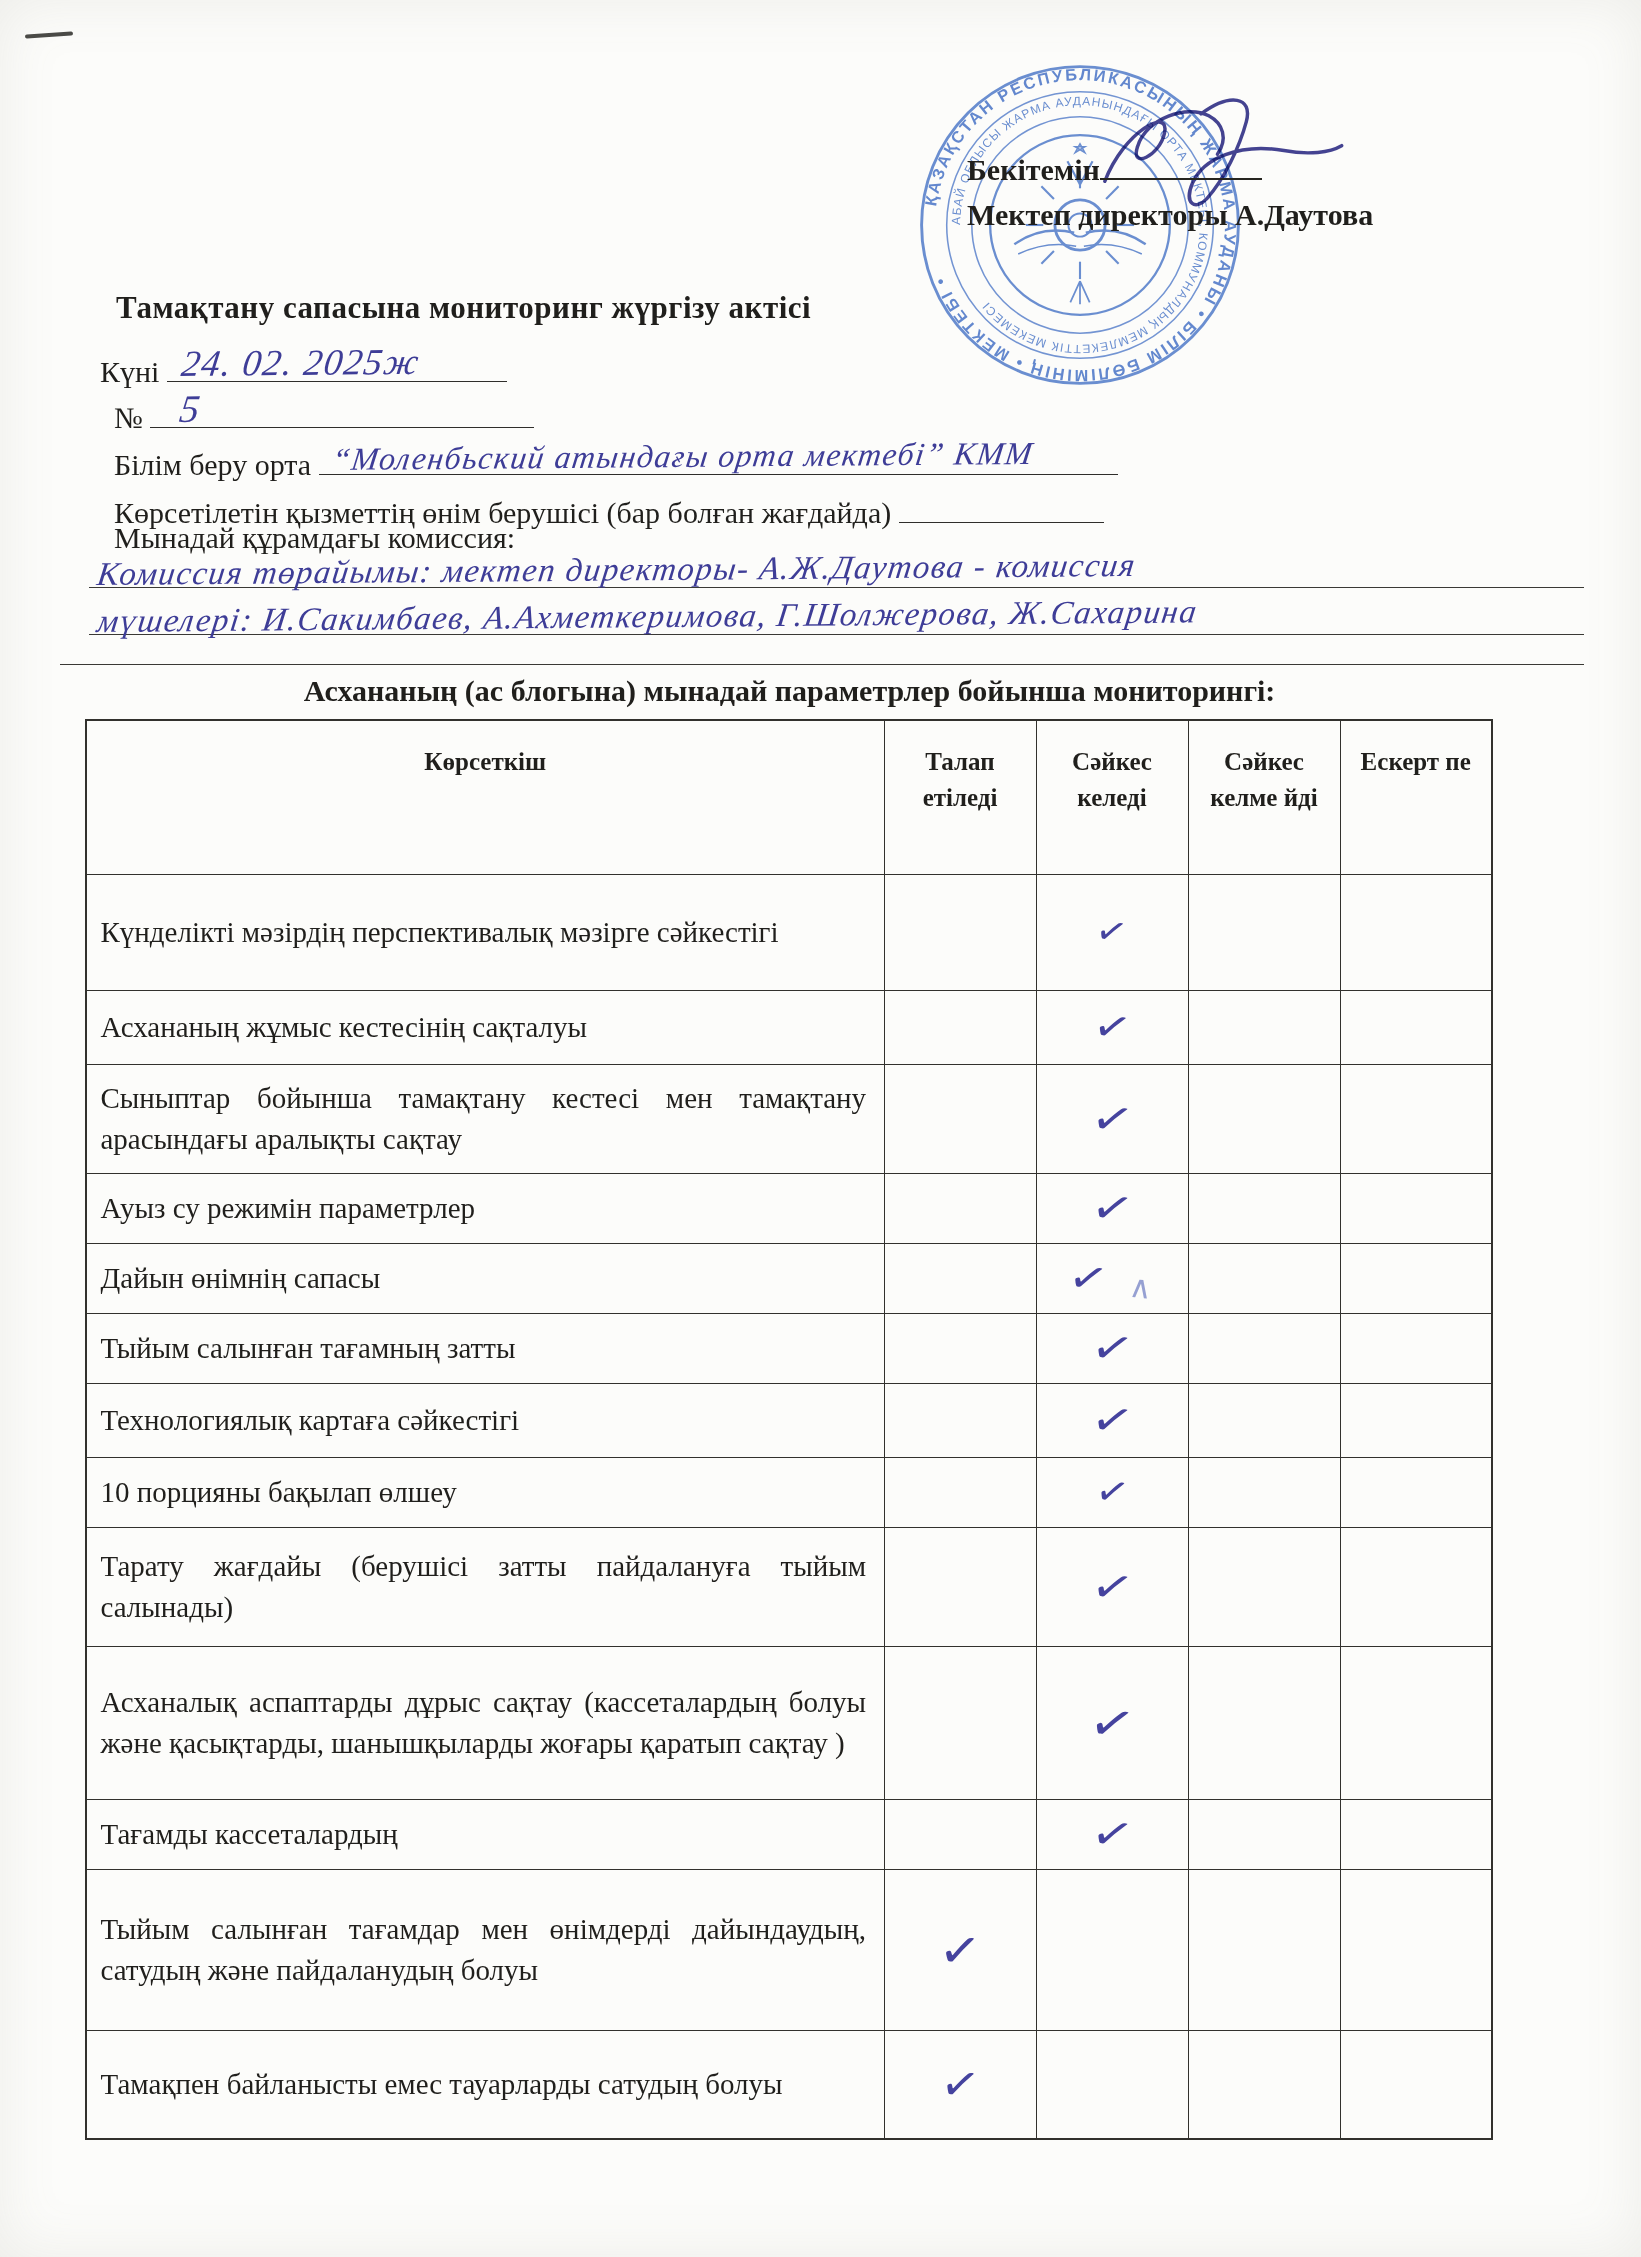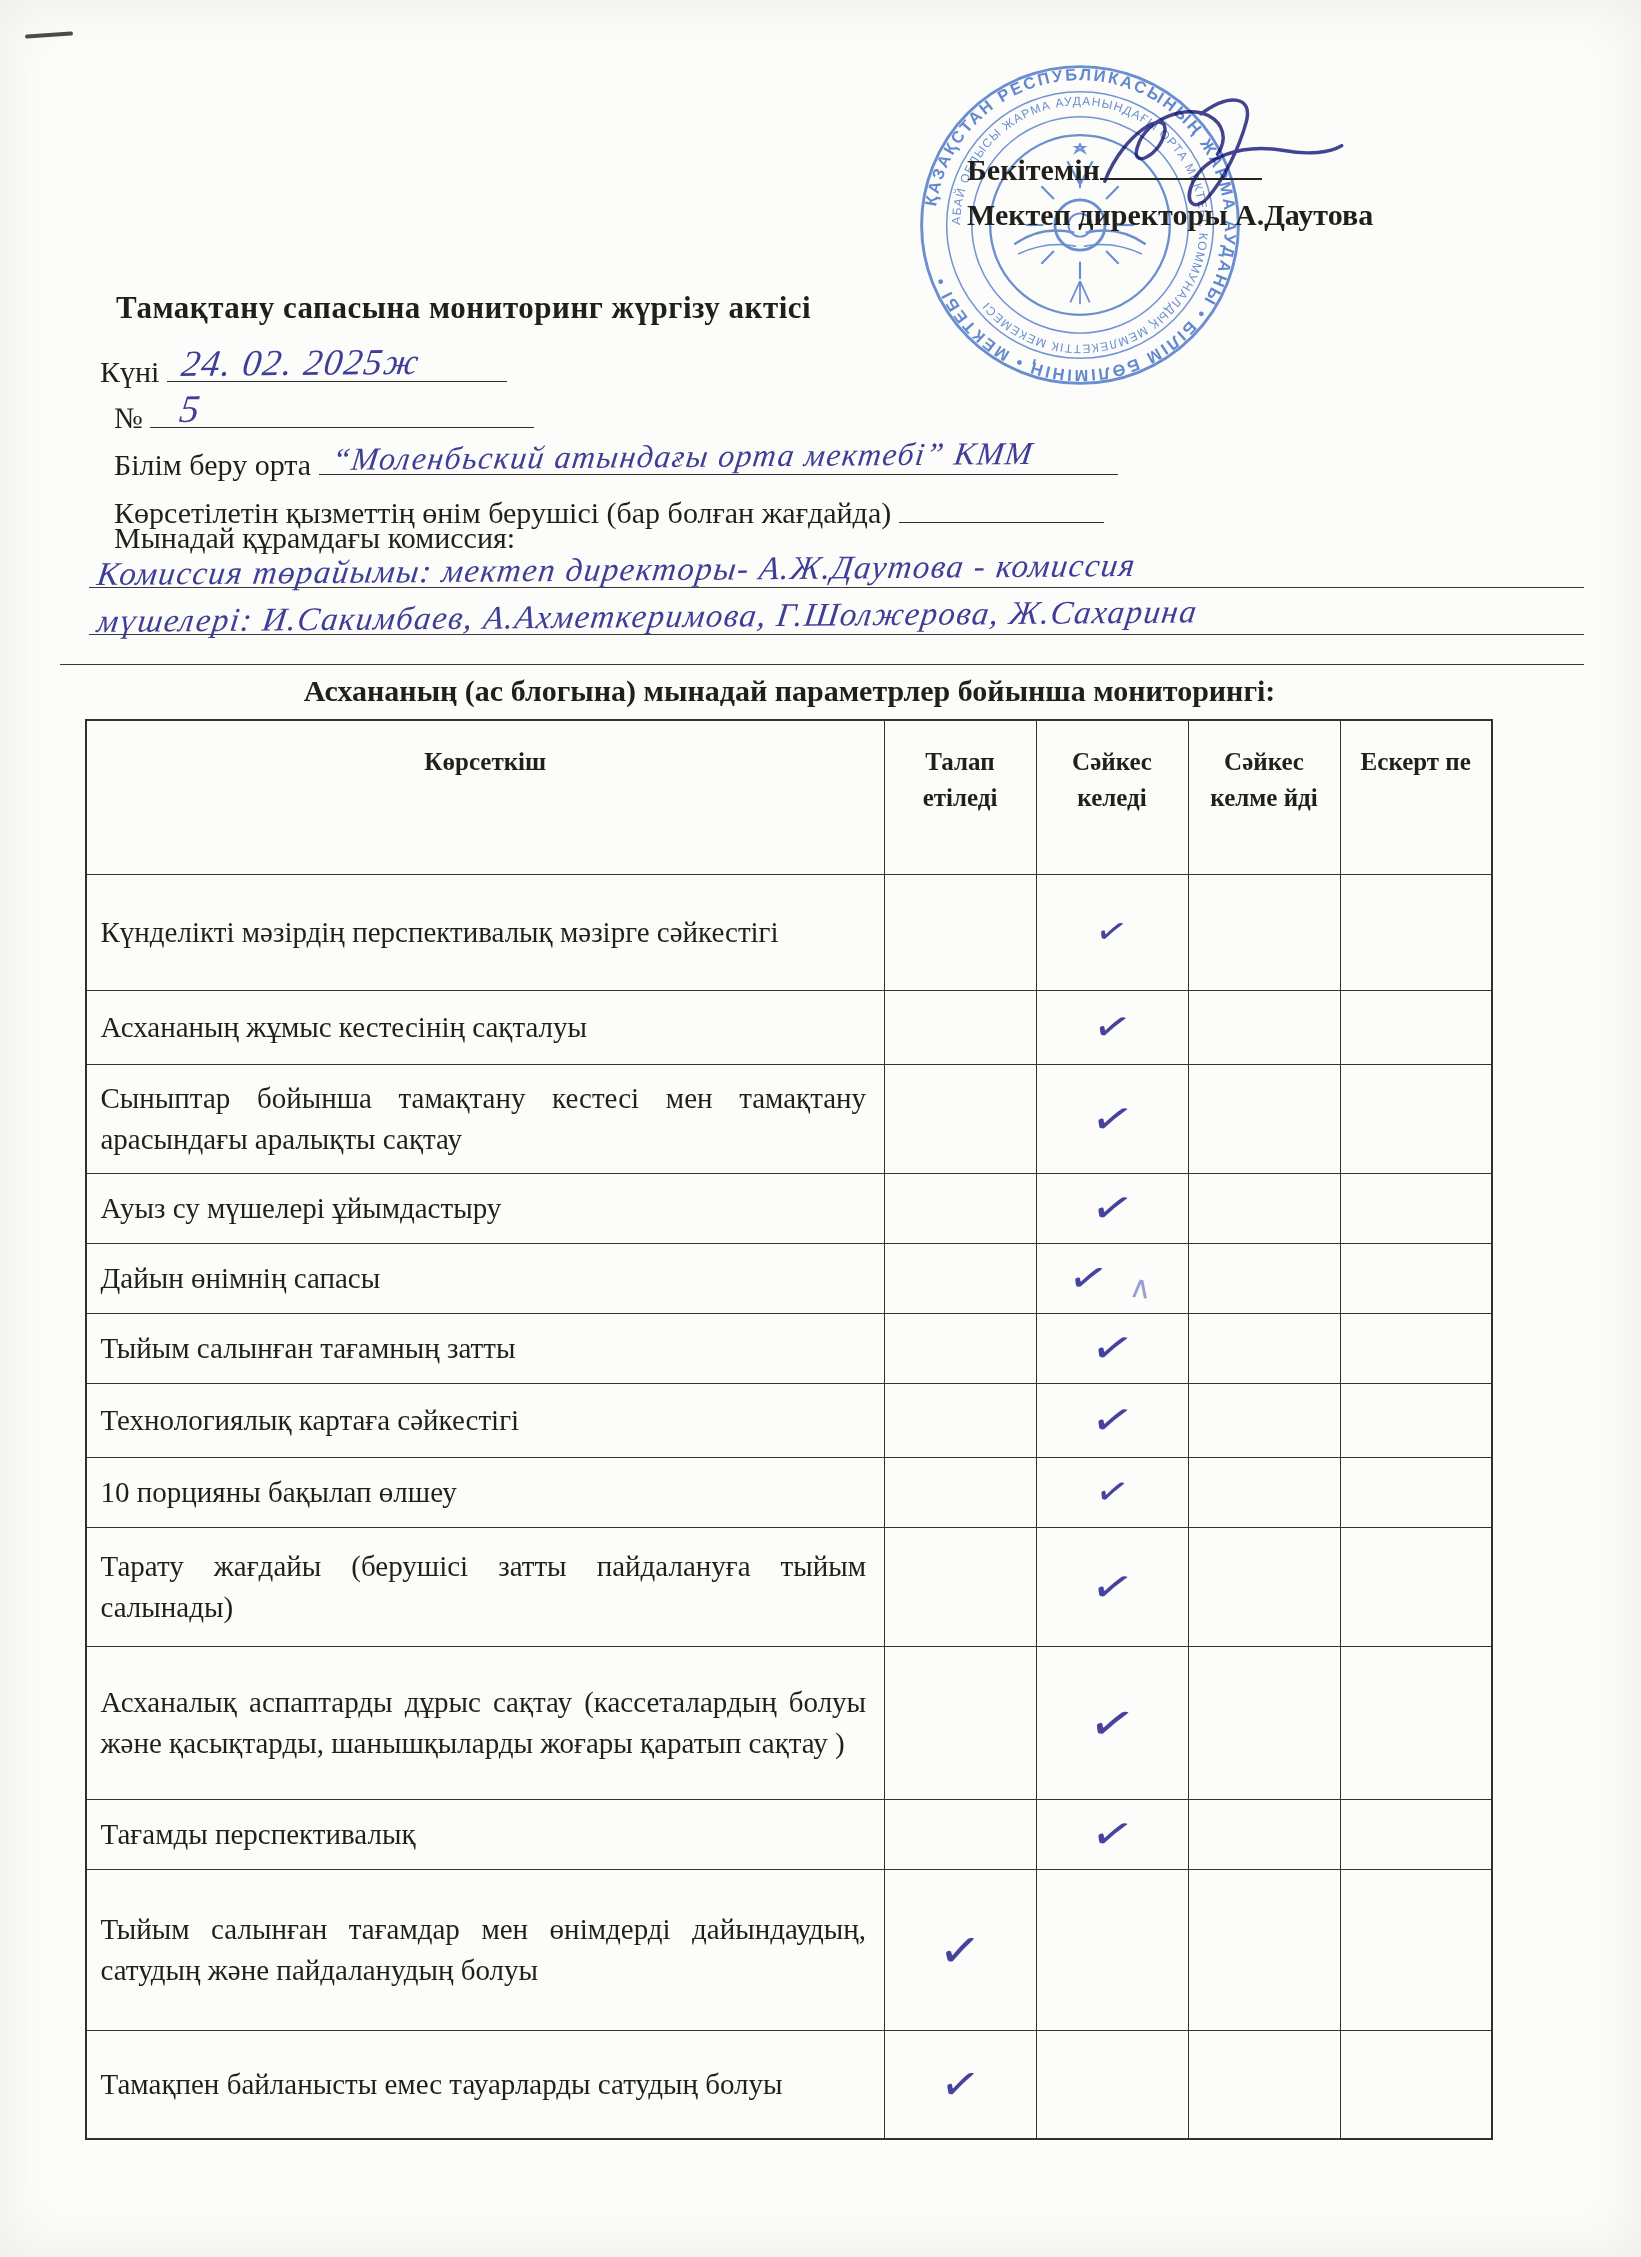--- a/index.html
+++ b/index.html
@@ -238,21 +238,21 @@
           <td class="c-chk"></td>
         </tr>
         <tr style="height: 109px;">
           <td class="c-ind">Сыныптар бойынша тамақтану кестесі мен тамақтану арасындағы аралықты сақтау</td>
           <td class="c-chk"></td>
           <td class="c-chk"><span class="chk">✓</span></td>
           <td class="c-chk"></td>
           <td class="c-chk"></td>
         </tr>
         <tr style="height: 70px;">
-          <td class="c-ind">Ауыз су мүшелері ұйымдастыру</td>
+          <td class="c-ind">Ауыз су режимін параметрлер</td>
           <td class="c-chk"></td>
           <td class="c-chk"><span class="chk">✓</span></td>
           <td class="c-chk"></td>
           <td class="c-chk"></td>
         </tr>
         <tr style="height: 70px;">
           <td class="c-ind">Дайын өнімнің сапасы</td>
           <td class="c-chk"></td>
           <td class="c-chk"><span class="chk">✓</span><span class="caret">∧</span></td>
           <td class="c-chk"></td>
@@ -287,21 +287,21 @@
           <td class="c-chk"></td>
         </tr>
         <tr style="height: 153px;">
           <td class="c-ind">Асханалық аспаптарды дұрыс сақтау (кассеталардың болуы және қасықтарды, шанышқыларды жоғары қаратып сақтау )</td>
           <td class="c-chk"></td>
           <td class="c-chk"><span class="chk">✓</span></td>
           <td class="c-chk"></td>
           <td class="c-chk"></td>
         </tr>
         <tr style="height: 70px;">
-          <td class="c-ind">Тағамды перспективалық</td>
+          <td class="c-ind">Тағамды кассеталардың</td>
           <td class="c-chk"></td>
           <td class="c-chk"><span class="chk">✓</span></td>
           <td class="c-chk"></td>
           <td class="c-chk"></td>
         </tr>
         <tr style="height: 161px;">
           <td class="c-ind">Тыйым салынған тағамдар мен өнімдерді дайындаудың, сатудың және пайдаланудың болуы</td>
           <td class="c-chk"><span class="chk">✓</span></td>
           <td class="c-chk"></td>
           <td class="c-chk"></td>

